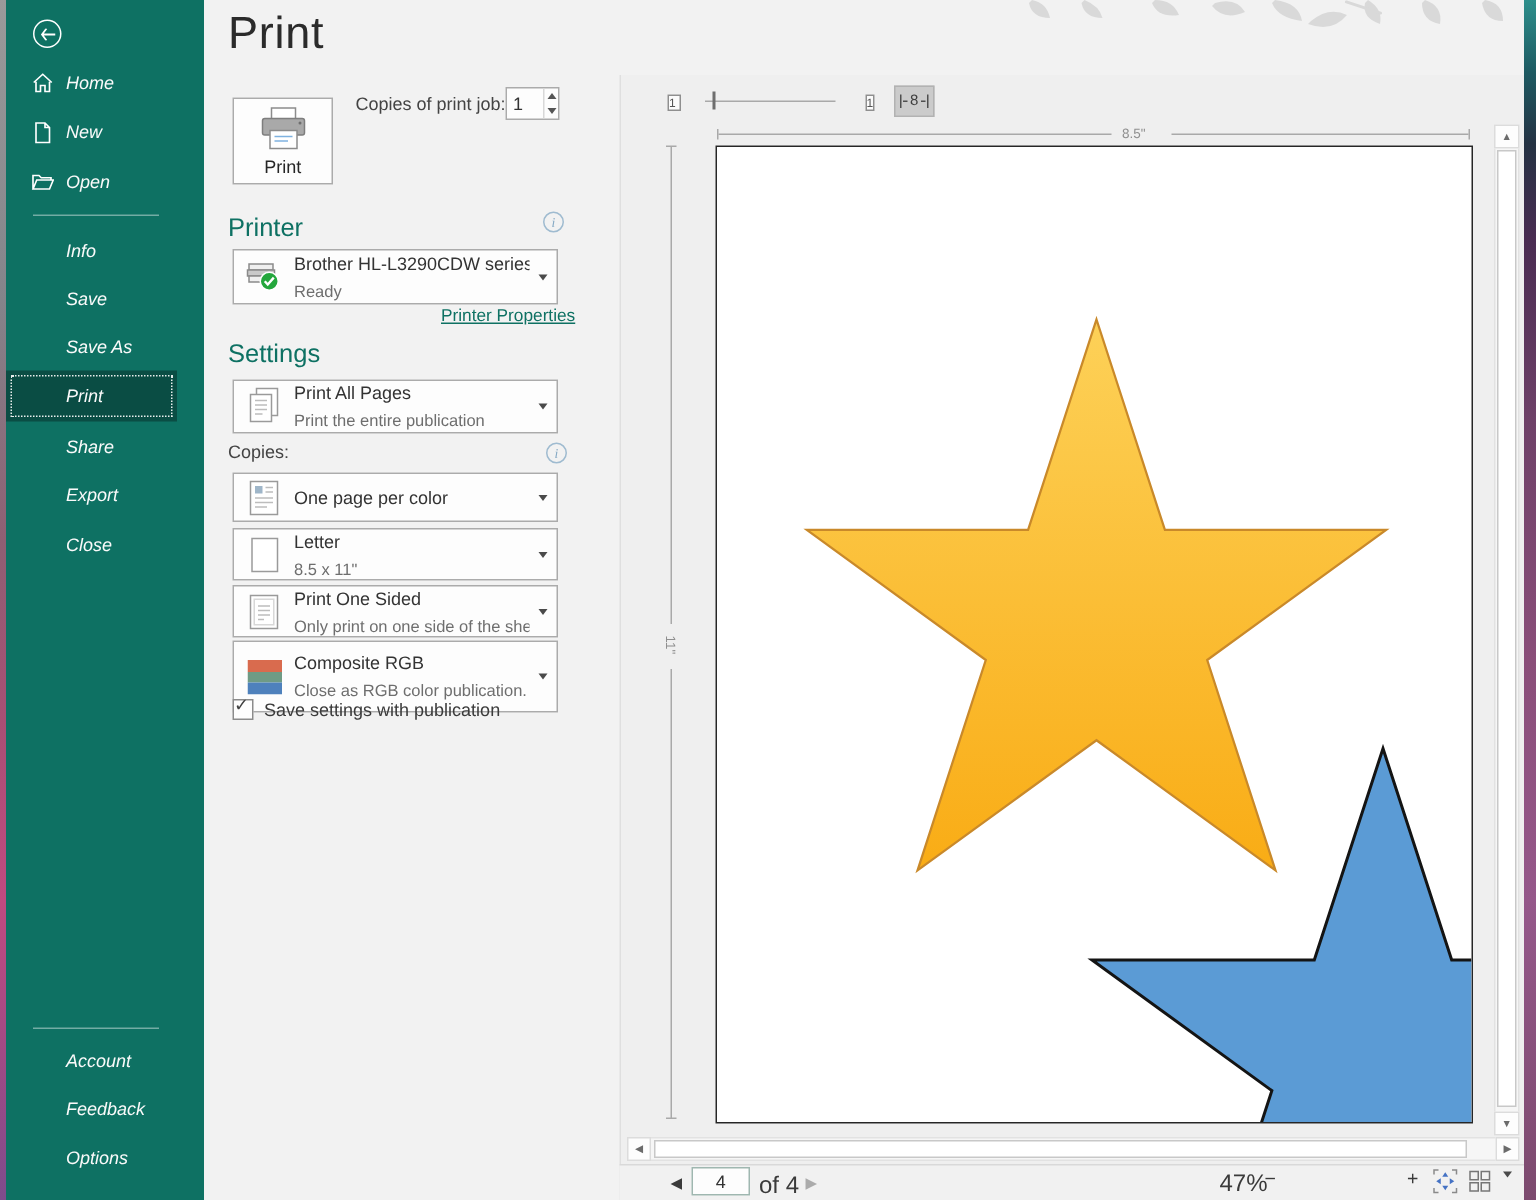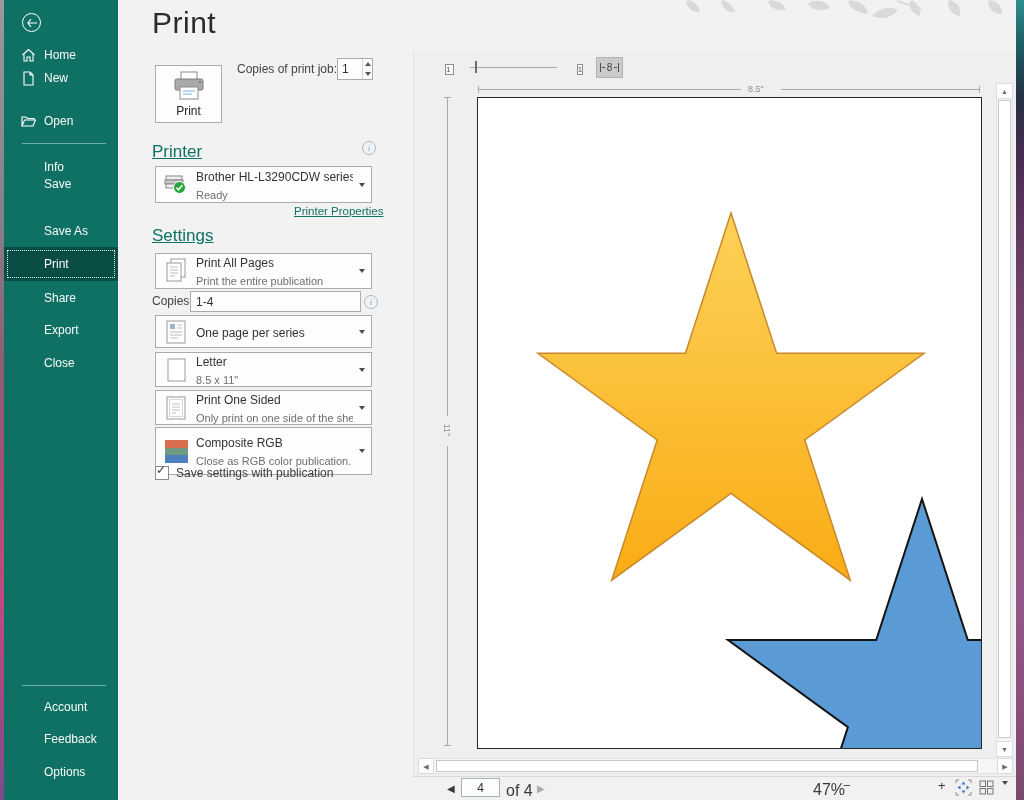--- a/index.html
+++ b/index.html
@@ -7,21 +7,21 @@
          font-family:"Liberation Sans",sans-serif;overflow:hidden;}
   .abs{position:absolute;}
 
   
   .edge-left{left:0;top:0;width:4px;height:800px;
     background:linear-gradient(#9a9a9a 0%,#83848a 25%,#8e5f73 45%,#a84f74 60%,#c04a80 75%,#a04a85 88%,#7e4c8c 100%);}
   .edge-right{left:1016px;top:0;width:8px;height:800px;
     background:linear-gradient(#2e8f8c 0%,#1d5a62 6%,#243243 12%,#4a2c52 20%,#6e4168 35%,#8a4e79 55%,#95588a 75%,#7c4a6e 100%);}
 
   
-  .sidebar{left:4px;top:0;width:114px;height:800px;background:#0E7163;}
+  .sidebar{left:4px;top:0;width:132px;height:800px;background:#0E7163;font-style:italic;}
   .back-btn{left:18px;top:13px;width:17px;height:17px;border:1.4px solid #fff;border-radius:50%;
             display:flex;align-items:center;justify-content:center;cursor:pointer;}
   .nav-item{left:0;width:114px;height:28px;display:flex;align-items:center;cursor:pointer;}
   .nav-item .lbl{font-size:12px;color:#FAFAFA;}
   .nav-item .ic{position:absolute;left:17px;width:15px;height:15px;}
   .nav-item .lbl.withicon{margin-left:40px;}
   .nav-item .lbl.noicon{margin-left:40px;}
   .nav-item.selected{background:#0A4D44;height:34px;outline:1px dotted rgba(255,255,255,.9);outline-offset:-4px;}
   .sb-div{left:18px;width:84px;height:1px;background:rgba(255,255,255,.42);}
 
@@ -32,21 +32,21 @@
   .print-btn .plbl{font-size:12px;color:#262626;margin-top:3px;}
   .copies-lbl{left:237px;top:62px;font-size:12px;color:#444;}
   .spinner{left:337px;top:58px;width:36px;height:22px;border:1px solid #ABABAB;background:#FDFDFD;
            box-sizing:border-box;display:flex;}
   .spinner input{width:20px;border:none;outline:none;font-size:12px;color:#333;padding:0 0 0 4px;background:transparent;font-family:inherit;}
   .spin-arrows{width:12px;border-left:1px solid #D8D8D8;display:flex;flex-direction:column;}
   .spin-arrows span{flex:1;display:flex;align-items:center;justify-content:center;cursor:pointer;}
   .tri-up{width:0;height:0;border-left:3px solid transparent;border-right:3px solid transparent;border-bottom:4px solid #555;}
   .tri-dn{width:0;height:0;border-left:3px solid transparent;border-right:3px solid transparent;border-top:4px solid #555;}
 
-  .sec-head{font-size:17px;color:#0E7163;text-decoration:underline;}
+  .sec-head{font-size:17px;color:#0E7163;}
   .info-ic{width:12px;height:12px;border:1px solid #9FBBD0;border-radius:50%;color:#85A9C4;
            font-size:9px;line-height:12px;text-align:center;font-style:italic;font-family:"Liberation Serif",serif;}
 
   .combo{left:155px;width:217px;background:#FDFDFD;border:1px solid #ABABAB;box-sizing:border-box;
          display:flex;align-items:center;cursor:pointer;}
   .combo .cicon{width:40px;display:flex;justify-content:center;align-items:center;}
   .combo .ctext{flex:1;overflow:hidden;}
   .combo .ctitle{font-size:12px;color:#333;line-height:15px;white-space:nowrap;}
   .combo .csub{font-size:11px;color:#6E6E6E;line-height:13px;white-space:nowrap;}
   .combo .caret{width:18px;display:flex;justify-content:center;}
@@ -126,39 +126,39 @@
         <path d="M4 0 L1 4 L4 8 M1 4 H10" stroke="#fff" stroke-width="1.2" fill="none"></path>
       </svg>
     </div>
 
     <div class="abs nav-item" style="top:41px">
       <svg class="ic" viewBox="0 0 15 15">
         <path d="M1.5 7 L7.5 1.5 L13.5 7 M3 6.5 V13 H6 V9 H9 V13 H12 V6.5" stroke="#fff" stroke-width="1.1" fill="none"></path>
       </svg>
       <span class="lbl withicon">Home</span>
     </div>
-    <div class="abs nav-item" style="top:64px">
+    <div class="abs nav-item" style="top:74px">
       <svg class="ic" viewBox="0 0 15 15">
         <path d="M3 1 H9 L12 4 V14 H3 Z M9 1 V4 H12" stroke="#fff" stroke-width="1.1" fill="none"></path>
       </svg>
       <span class="lbl withicon">New</span>
     </div>
     <div class="abs nav-item" style="top:107px">
       <svg class="ic" viewBox="0 0 15 15">
         <path d="M1 12 V3 H5 L6.5 4.5 H13 V6 M1 12 L3.5 6 H14.5 L12 12 Z" stroke="#fff" stroke-width="1.1" fill="none"></path>
       </svg>
       <span class="lbl withicon">Open</span>
     </div>
 
     <div class="abs sb-div" style="top:143px"></div>
 
     <div class="abs nav-item" style="top:153px">
       <span class="lbl noicon">Info</span>
     </div>
-    <div class="abs nav-item" style="top:170px">
+    <div class="abs nav-item" style="top:185px">
       <span class="lbl noicon">Save</span>
     </div>
     <div class="abs nav-item" style="top:217px">
       <span class="lbl noicon">Save As</span>
     </div>
     <div class="abs nav-item selected" style="top:247px">
       <span class="lbl noicon">Print</span>
     </div>
     <div class="abs nav-item" style="top:284px">
       <span class="lbl noicon">Share</span>
@@ -251,37 +251,36 @@
     <span class="ctext">
       <span class="ctitle">Print All Pages</span><br>
       <span class="csub">Print the entire publication</span>
     </span>
     <span class="caret">
         <i class="caret-tri"></i>
       </span>
   </div>
 
   <span class="abs st-txt" style="left:152px;top:294px;font-size:12px;color:#444">Copies:</span>
-  <input class="abs txt-input" style="left: 190px; top: 291px; width: 171px; height: 21px;" value="1-4">
   <span class="abs info-ic" style="left:364px;top:295px">i</span>
 
   <div class="abs combo" style="top:315px;height:33px">
     <span class="cicon">
       <svg width="20" height="24" viewBox="0 0 20 24">
         <rect x="1" y="1" width="18" height="22" fill="#FFFFFF" stroke="#9A9A9A"></rect>
         <rect x="4" y="4" width="5" height="5" fill="#9FB6C9"></rect>
         <line x1="11" y1="5" x2="16" y2="5" stroke="#BDBDBD"></line>
         <line x1="11" y1="8" x2="16" y2="8" stroke="#BDBDBD"></line>
         <line x1="4" y1="12" x2="16" y2="12" stroke="#BDBDBD"></line>
         <line x1="4" y1="15" x2="16" y2="15" stroke="#BDBDBD"></line>
         <line x1="4" y1="18" x2="12" y2="18" stroke="#BDBDBD"></line>
       </svg>
     </span>
     <span class="ctext">
-      <span class="ctitle">One page per series</span>
+      <span class="ctitle">One page per color</span>
     </span>
     <span class="caret">
         <i class="caret-tri"></i>
       </span>
   </div>
 
   <div class="abs combo" style="top:352px;height:35px">
     <span class="cicon">
       <svg width="19" height="24" viewBox="0 0 19 24">
         <rect x="1" y="1" width="17" height="22" fill="#FFFFFF" stroke="#9A9A9A"></rect>

